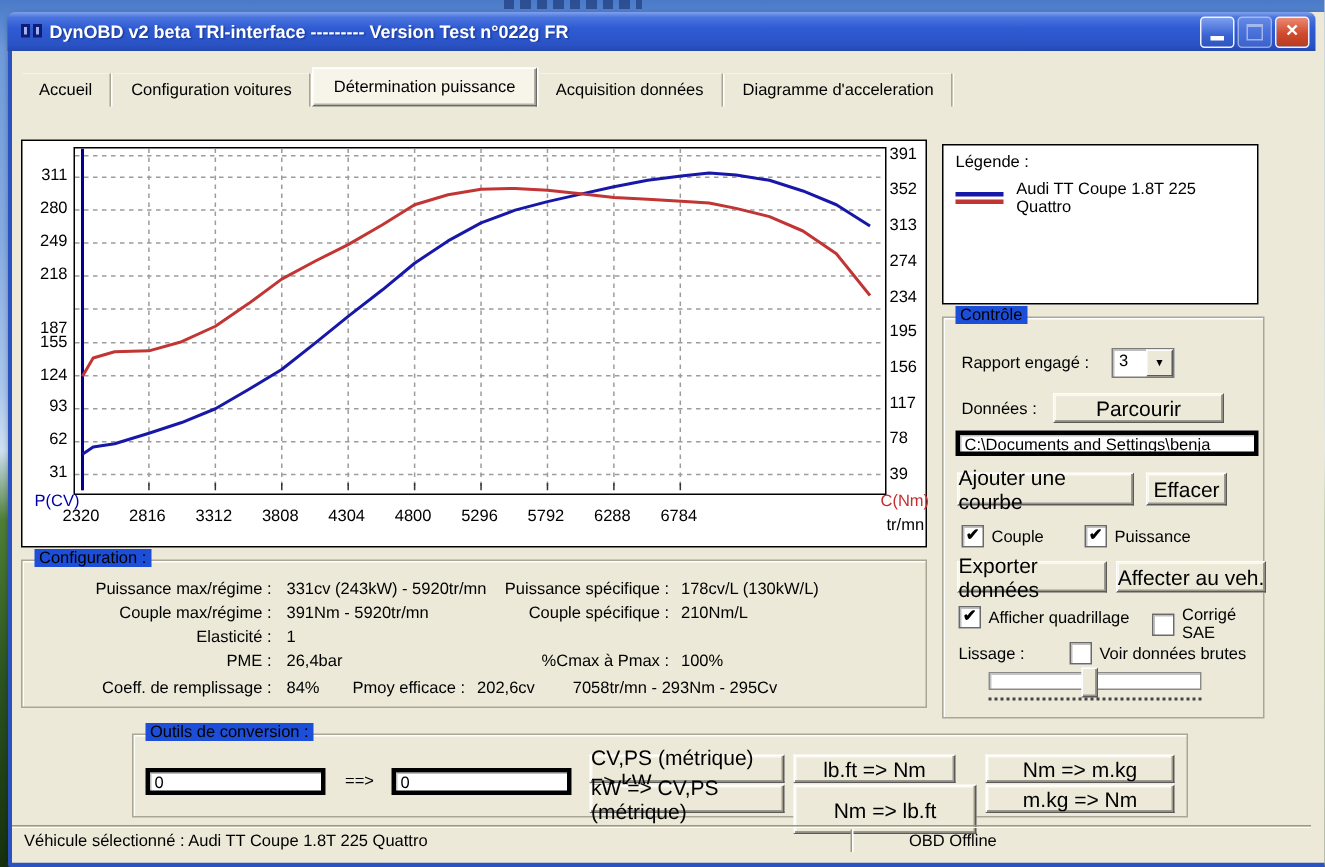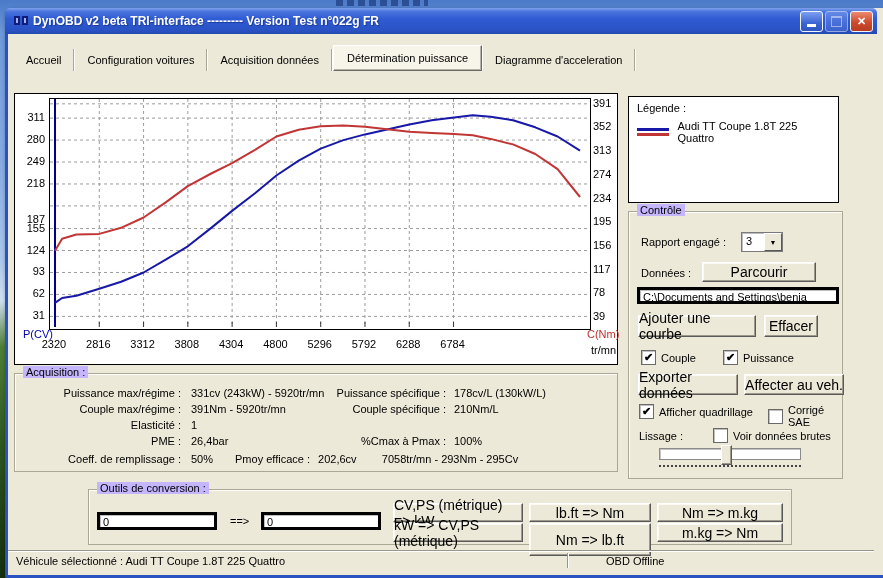--- a/index.html
+++ b/index.html
@@ -33,21 +33,21 @@
   
   .tabs{position:absolute;left:6px;top:39px;height:24px;display:flex;align-items:flex-end;}
   .tab{font-size:11px;color:#000;padding:4px 12px;line-height:14px;position:relative;
     border-right:1px solid #a9a696;box-shadow:1px 0 0 #fff;margin-right:1px;cursor:default;}
   .tab.selected{background:#F7F4EA;border:1px solid;border-color:#fff #6a6a6a #6a6a6a #fff;
     box-shadow:inset -1px -1px 0 #b5b2a5,1px 0 0 #fff;padding:5px 13px;}
   
   .panel-black{position:absolute;background:#fff;border:1px solid #000;box-sizing:border-box;}
   .group{position:absolute;border:1px solid #aaa795;box-shadow:inset 1px 1px 0 #fff;
     box-sizing:border-box;}
-  .group > .gtitle{position:absolute;top:-8px;left:8px;background:#c4b5fd;padding:0 3px;
+  .group > .gtitle{position:absolute;top:-8px;left:8px;background:#1d4ed8;padding:0 3px;
     font-size:11px;color:#000;}
   
   .chart{left:6px;top:85px;width:604px;height:272px;}
   .plot{position:absolute;left:34px;top:4px;width:540px;height:230px;border:1px solid #000;background:#fff;}
   .tick-label{position:absolute;font-size:11px;color:#000;line-height:12px;}
   .tick-left{width:26px;text-align:right;}
   .tick-right{width:30px;text-align:left;}
   .tick-x{width:44px;text-align:center;}
   
   .legendbox{left:620px;top:88px;width:211px;height:107px;padding:5px 8px;font-size:11px;}
@@ -107,22 +107,22 @@
       </div>
     <div class="winbtn btn-max">
         <i></i>
       </div>
     <div class="winbtn btn-close">✕</div>
   </div>
 
   <div class="tabs" id="tabs">
       <div class="tab">Accueil</div>
       <div class="tab">Configuration voitures</div>
+      <div class="tab selected">Détermination puissance</div>
       <div class="tab">Acquisition données</div>
-      <div class="tab selected">Détermination puissance</div>
       <div class="tab">Diagramme d'acceleration</div>
     </div>
 
   <div class="panel-black chart" id="chart">
     <div class="plot">
       <svg id="plot-svg" width="538" height="228">
           <line x1="0" y1="19.11801242236025" x2="538" y2="19.11801242236025" stroke="#9c9c9c" stroke-dasharray="3,3" stroke-width="1"></line>
           <line x1="0" y1="41.068322981366464" x2="538" y2="41.068322981366464" stroke="#9c9c9c" stroke-dasharray="3,3" stroke-width="1"></line>
           <line x1="0" y1="63.018633540372676" x2="538" y2="63.018633540372676" stroke="#9c9c9c" stroke-dasharray="3,3" stroke-width="1"></line>
           <line x1="0" y1="84.96894409937887" x2="538" y2="84.96894409937887" stroke="#9c9c9c" stroke-dasharray="3,3" stroke-width="1"></line>
@@ -249,43 +249,43 @@
       <span class="cbox"></span>
       <span>Voir données brutes</span>
     </div>
 
     <div class="slider-groove" style="left:30px;top:236px;width:142px;"></div>
     <div class="slider-thumb" style="left:92px;top:233px;"></div>
     <div class="slider-ticks" style="left:30px;top:250px;width:142px;"></div>
   </div>
 
   <div class="group stats">
-    <span class="gtitle">Acquisition :</span>
+    <span class="gtitle">Configuration :</span>
     <div id="stats-rows">
         <div class="stat-row" style="left: 10px; top: 13px;"><span class="stat-lab" style="width:156px">Puissance max/régime :</span><span style="margin-left:10px">331cv (243kW) - 5920tr/mn</span></div>
         <div class="stat-row" style="left: 10px; top: 29px;"><span class="stat-lab" style="width:156px">Couple max/régime :</span><span style="margin-left:10px">391Nm - 5920tr/mn</span></div>
         <div class="stat-row" style="left: 10px; top: 45px;"><span class="stat-lab" style="width:156px">Elasticité :</span><span style="margin-left:10px">1</span></div>
         <div class="stat-row" style="left: 10px; top: 61px;"><span class="stat-lab" style="width:156px">PME :</span><span style="margin-left:10px">26,4bar</span></div>
-        <div class="stat-row" style="left: 10px; top: 79px;"><span class="stat-lab" style="width:156px">Coeff. de remplissage :</span><span style="margin-left:10px">50%</span><span style="margin-left:22px">Pmoy efficace :</span><span style="margin-left:8px">202,6cv</span></div>
+        <div class="stat-row" style="left: 10px; top: 79px;"><span class="stat-lab" style="width:156px">Coeff. de remplissage :</span><span style="margin-left:10px">84%</span><span style="margin-left:22px">Pmoy efficace :</span><span style="margin-left:8px">202,6cv</span></div>
         <div class="stat-row" style="left: 296px; top: 13px;"><span class="stat-lab" style="width:135px">Puissance spécifique :</span><span style="margin-left:8px">178cv/L (130kW/L)</span></div>
         <div class="stat-row" style="left: 296px; top: 29px;"><span class="stat-lab" style="width:135px">Couple spécifique :</span><span style="margin-left:8px">210Nm/L</span></div>
         <div class="stat-row" style="left: 296px; top: 61px;"><span class="stat-lab" style="width:135px">%Cmax à Pmax :</span><span style="margin-left:8px">100%</span></div>
         <div class="stat-row" style="left: 290px; top: 79px; width: 290px; text-align: center;"><span>7058tr/mn - 293Nm - 295Cv</span></div>
       </div>
   </div>
 
   <div class="group" style="left:80px;top:481px;width:704px;height:56px;">
     <span class="gtitle">Outils de conversion :</span>
     <div class="tbox" style="left:8px;top:22px;width:120px;height:18px;">0</div>
     <span class="label" style="left:141px;top:25px;">==&gt;</span>
     <div class="tbox" style="left:172px;top:22px;width:120px;height:18px;">0</div>
     <div id="conv-buttons">
         <div class="btn" style="left: 304px; top: 13px; width: 130px; height: 19px;">CV,PS (métrique) =&gt; kW</div>
         <div class="btn" style="left: 304px; top: 33px; width: 130px; height: 19px;">kW =&gt; CV,PS (métrique)</div>
-        <div class="btn" style="left: 440px; top: 13px; width: 122px; height: 19px;">lb.ft =&gt; Nm</div>
+        <div class="btn" style="left: 440px; top: 13px; width: 108px; height: 19px;">lb.ft =&gt; Nm</div>
         <div class="btn" style="left: 440px; top: 33px; width: 122px; height: 33px;">Nm =&gt; lb.ft</div>
         <div class="btn" style="left: 568px; top: 13px; width: 126px; height: 19px;">Nm =&gt; m.kg</div>
         <div class="btn" style="left: 568px; top: 33px; width: 126px; height: 19px;">m.kg =&gt; Nm</div>
       </div>
   </div>
 
   <div class="statusbar">
     <div class="left">Véhicule sélectionné : Audi TT Coupe 1.8T 225 Quattro</div>
     <div class="divider"></div>
     <div class="right">OBD Offline</div>

